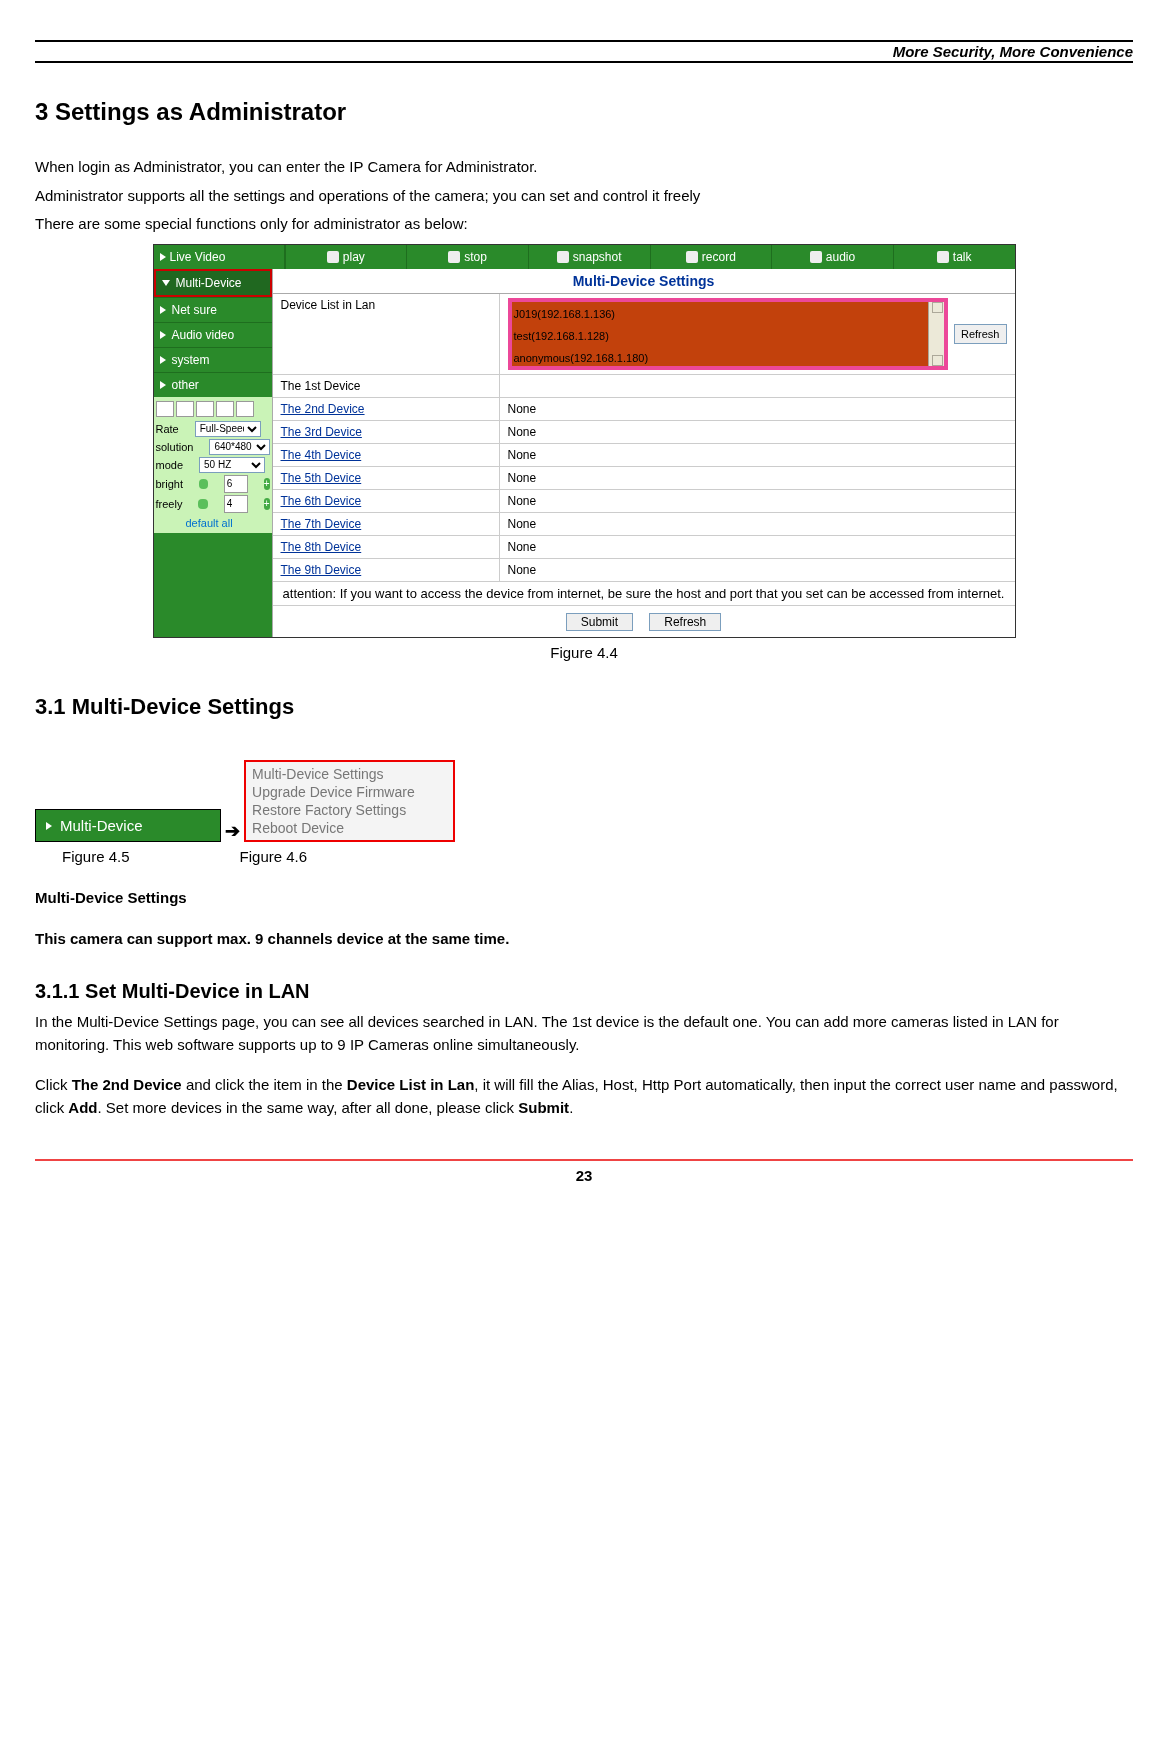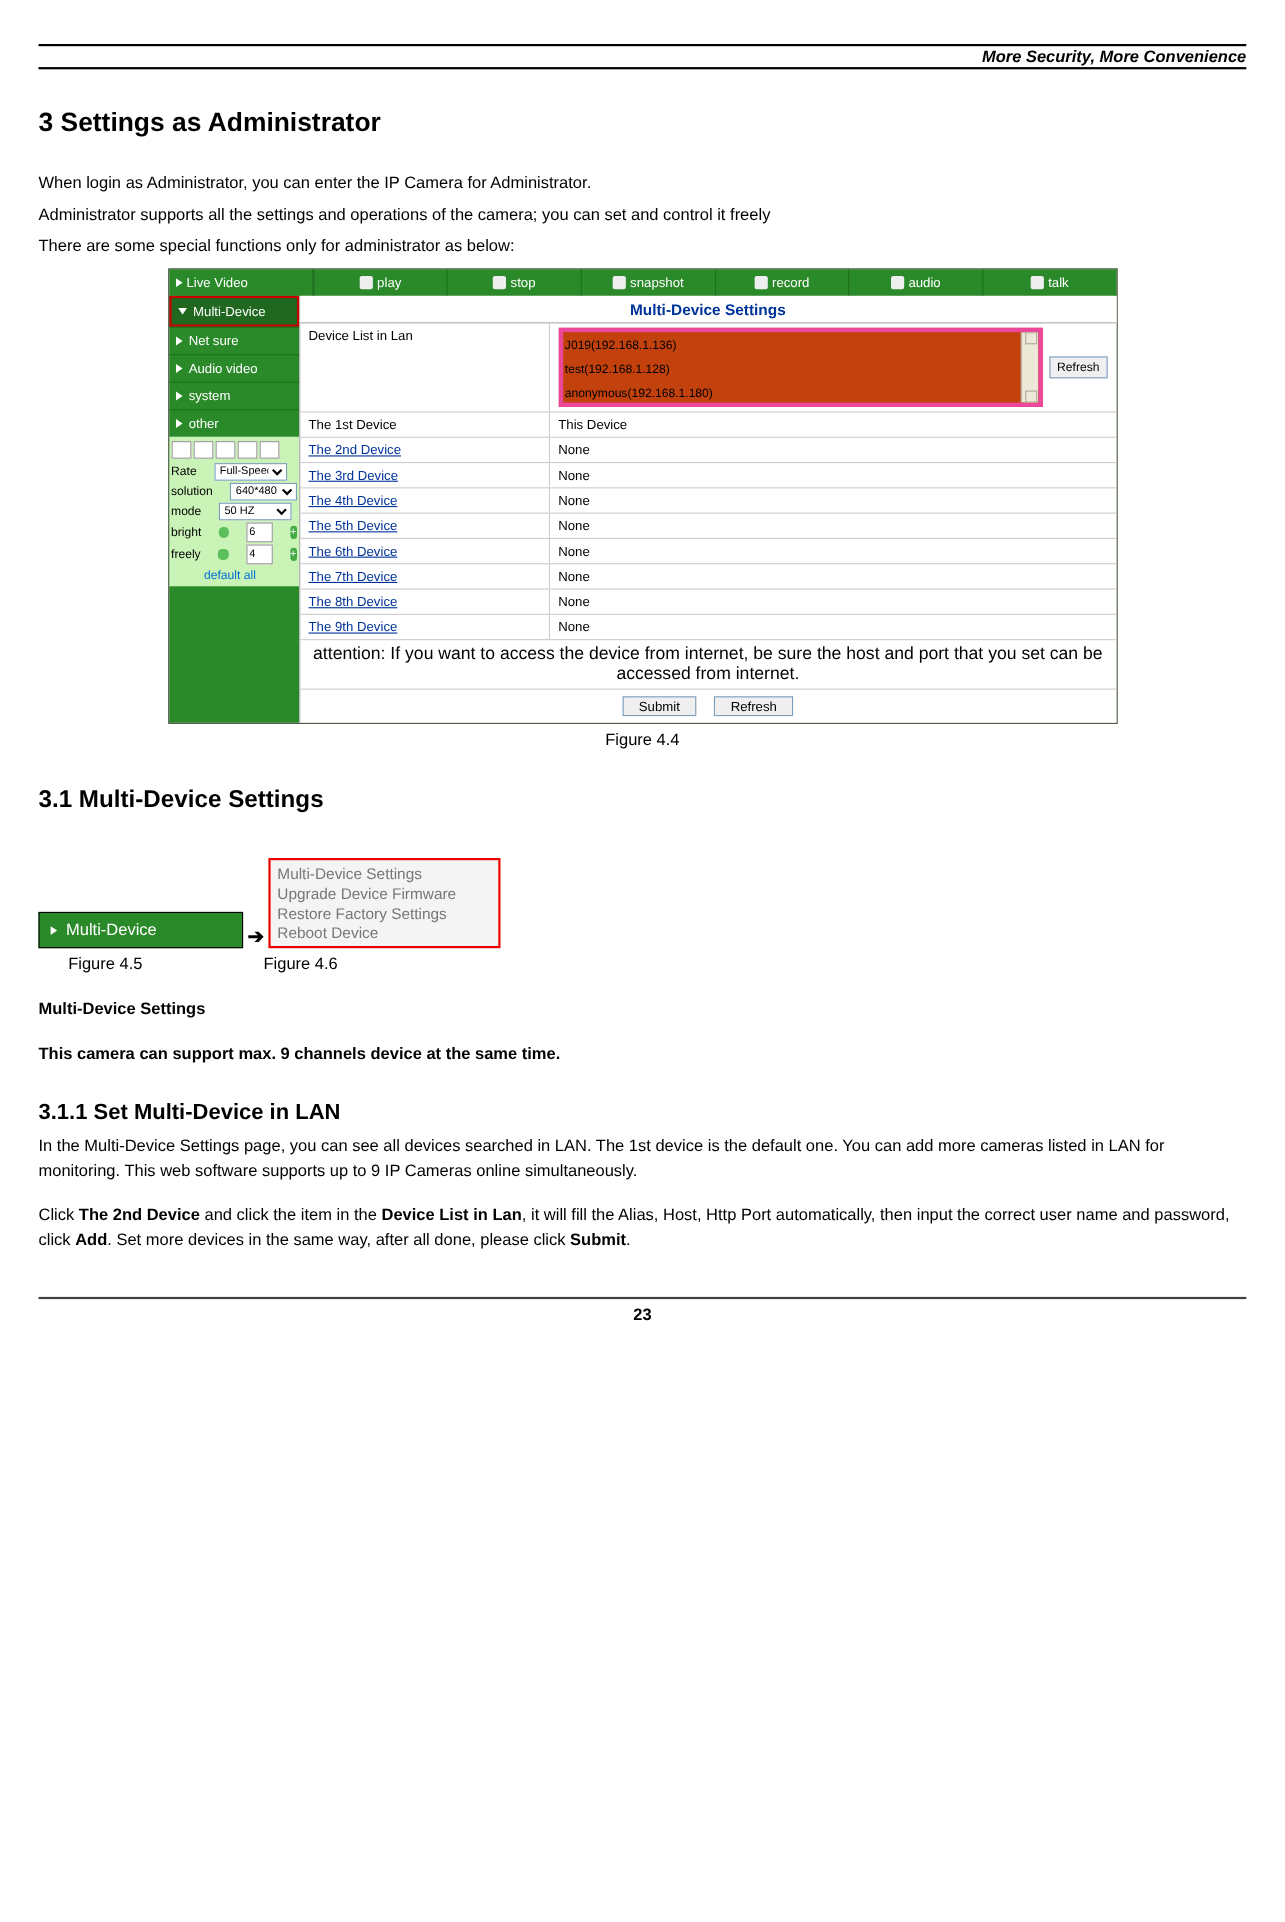--- a/index.html
+++ b/index.html
@@ -1,21 +1,21 @@
 <!DOCTYPE html>
 <html><head>
 <meta charset="utf-8">
 <style>
 body{font-family:Arial,Helvetica,sans-serif;font-size:15px;color:#000;background:#fff;margin:0;padding:40px 35px 20px 35px;width:1098px}
 .hdr{border-top:2px solid #000;border-bottom:2px solid #000;text-align:right;font-weight:bold;font-style:italic;padding:1px 0;margin-bottom:35px}
 h1.h3{font-size:24px;font-weight:bold;margin:0 0 30px 0}
 h2.h3{font-size:22px;font-weight:bold;margin:30px 0 40px 0}
 h3.h3{font-size:20px;font-weight:bold;margin:30px 0 8px 0}
 p{margin:0 0 6px 0;line-height:1.5}
-.pnum{text-align:center;font-weight:bold;margin-top:40px;border-top:2px solid #404040;padding-top:6px}
+.pnum{text-align:center;font-weight:bold;margin-top:40px;border-top:2px solid #ef4444;padding-top:6px}
 .figcap{text-align:center;font-size:15px;margin:4px 0 4px 0}
 
 .sc1{width:861px;margin:8px auto 0 auto;border:1px solid #333;background:#caf3b7;display:flex;flex-direction:column}
 .topbar{background:#2a8a2a;display:flex;align-items:stretch;height:24px;color:#fff;font-size:12px}
 .tb-left{width:118px;display:flex;align-items:center;gap:4px;padding:0 6px;border-right:1px solid #1e6e1e}
 .tb-btn{flex:1;display:flex;align-items:center;justify-content:center;gap:4px;border-left:1px solid #1e6e1e}
 .tb-ic{width:12px;height:12px;background:#eee;border-radius:2px}
 .tri-r{width:0;height:0;border-left:6px solid #fff;border-top:4px solid transparent;border-bottom:4px solid transparent}
 .tri-d{width:0;height:0;border-top:6px solid #fff;border-left:4px solid transparent;border-right:4px solid transparent}
 .bodywrap{display:flex}
@@ -35,21 +35,21 @@
 .ct-title{background:#fff;color:#003399;font-weight:bold;text-align:center;padding:4px 0;font-size:14px;border-bottom:1px solid #aaa}
 .ct-row{display:flex;border-bottom:1px solid #ccc;font-size:12px}
 .ct-lab{width:210px;padding:4px 8px;border-right:1px solid #ccc}
 .ct-val{flex:1;padding:4px 8px;display:flex;align-items:center}
 .devlist{flex:1;height:62px;border:4px solid #ec4899;background:#c2410c;font-size:11px;line-height:22px;padding:1px 2px;overflow:hidden;position:relative}
 .scroll{position:absolute;right:0;top:0;width:15px;height:100%;background:#ece9d8;border-left:1px solid #aca899}
 .scroll:before,.scroll:after{content:"";position:absolute;left:3px;width:9px;height:9px;background:#ece9d8;border:1px solid #aca899}
 .scroll:before{top:0}.scroll:after{bottom:0}
 .refbtn{margin-left:6px;font-size:11px;padding:0 6px;height:20px;border:1px solid #7b9ebd;background:#efefef}
 .lnk{color:#003399;text-decoration:underline}
-.attn{text-align:center;font-size:16px;padding:4px 6px;border-bottom:1px solid #ccc}
+.attn{text-align:center;font-size:13px;padding:4px 6px;border-bottom:1px solid #ccc}
 .subrow{text-align:center;padding:6px}
 .btn{font-size:12px;padding:1px 14px;margin:0 6px;border:1px solid #7b9ebd;background:#efefef}
 
 .figwrap{display:flex;align-items:flex-end;gap:4px;margin:0 0 6px 0}
 .mdtab{background:#2a8a2a;color:#fff;display:flex;align-items:center;gap:8px;padding:7px 18px 7px 10px;font-size:15px;border:1px solid #000;width:156px}
 .arrow{font-weight:bold;font-size:18px}
 .menu46{border:2px solid #e00;background:#f4f4f4;color:#777;font-size:14px;padding:3px 6px;width:195px}
 .menu46 div{padding:1px 0}
 .capopt{display:flex;gap:110px;margin-left:27px;font-size:15px}
 b{font-weight:bold}
@@ -161,21 +161,20 @@
           <div class="devlist"><span style="white-space:pre">J019(192.168.1.136)
 test(192.168.1.128)
 anonymous(192.168.1.180)
 anonymous(192.168.1.154)</span><div class="scroll"></div></div>
           <button class="refbtn">Refresh</button>
         </div>
       </div>
       <div id="devrows">
           <div class="ct-row">
             <div class="ct-lab">The 1st Device</div>
-            <div class="ct-val">This Device</div>
           </div>
           <div class="ct-row">
             <div class="ct-lab lnk">The 2nd Device</div>
             <div class="ct-val">None</div>
           </div>
           <div class="ct-row">
             <div class="ct-lab lnk">The 3rd Device</div>
             <div class="ct-val">None</div>
           </div>
           <div class="ct-row">

